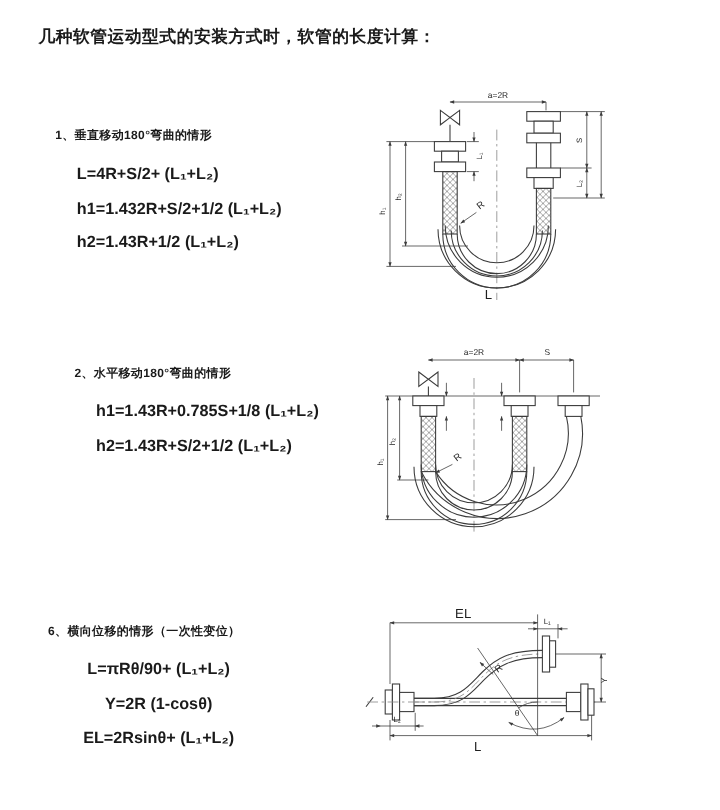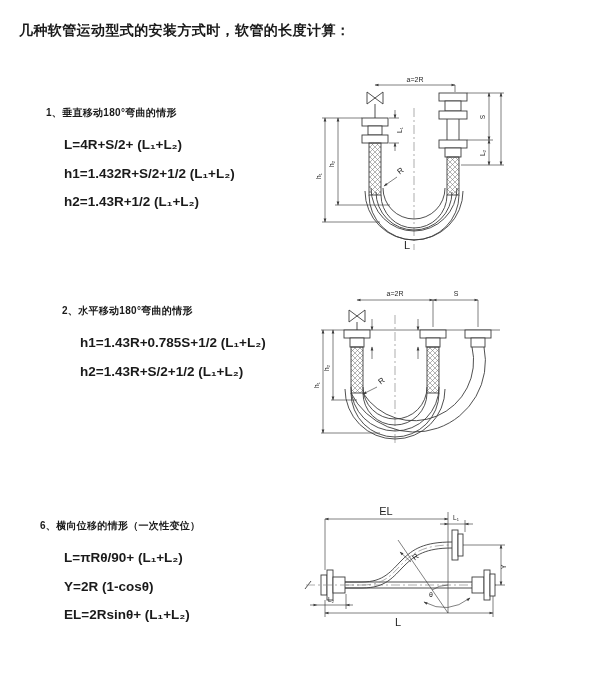--- a/index.html
+++ b/index.html
@@ -1,24 +1,24 @@
 <!DOCTYPE html>
 <html><head>
 <meta charset="utf-8">
 <style>
   html,body{margin:0;padding:0;background:#f4f4f4;}
   .page{
     position:relative;width:600px;height:675px;background:#ffffff;overflow:hidden;
     font-family:"Liberation Sans","DejaVu Sans",sans-serif;color:#1a1a1a;
   }
-  .title{position:absolute;left:19px;top:22px;font-size:14px;font-weight:700;letter-spacing:.4px;white-space:pre;text-align:right;}
+  .title{position:absolute;left:32px;top:22px;font-size:14px;font-weight:700;letter-spacing:.4px;white-space:pre;text-align:right;}
   .sec{position:absolute;}
   .sec-head{font-size:10px;font-weight:700;margin:0;letter-spacing:.3px;white-space:pre;}
   .formulas{margin-top:11px;padding-left:18px;}
-  .sec3 .formulas{padding-left:24px;}
+  .sec3 .formulas{padding-left:24px;text-align:center;}
   .formula{font-size:13.5px;line-height:28.5px;font-weight:700;white-space:pre;}
   .dwg{position:absolute;}
   
   .ln{stroke:#3c3c3c;stroke-width:.9;fill:none;}
   .dim{stroke:#3c3c3c;stroke-width:.65;fill:none;}
   .cl{stroke:#8b8b8b;stroke-width:.7;stroke-dasharray:9 3 2 3;fill:none;}
   .fit{fill:#ffffff;stroke:#3c3c3c;stroke-width:.9;}
   .braid{stroke:#3c3c3c;stroke-width:.9;}
   .dt{font-size:7px;fill:#1f1f1f;}
   .dt2{font-size:6.5px;fill:#1f1f1f;}
@@ -37,21 +37,21 @@
     <div class="formulas">
       <div class="formula">L=4R+S/2+ (L₁+L₂)</div>
       <div class="formula">h1=1.432R+S/2+1/2 (L₁+L₂)</div>
       <div class="formula">h2=1.43R+1/2 (L₁+L₂)</div>
     </div>
   </div>
 
   <div class="sec" style="left:62px;top:304px;">
     <div class="sec-head">2、水平移动180°弯曲的情形</div>
     <div class="formulas">
-      <div class="formula">h1=1.43R+0.785S+1/2 (L₁+L₂)</div>
+      <div class="formula">h1=1.43R+0.785S+1/8 (L₁+L₂)</div>
       <div class="formula">h2=1.43R+S/2+1/2 (L₁+L₂)</div>
     </div>
   </div>
 
   <div class="sec sec3" style="left:40px;top:519px;">
     <div class="sec-head">6、横向位移的情形（一次性变位）</div>
     <div class="formulas">
       <div class="formula">L=πRθ/90+ (L₁+L₂)</div>
       <div class="formula">Y=2R (1-cosθ)</div>
       <div class="formula">EL=2Rsinθ+ (L₁+L₂)</div>

